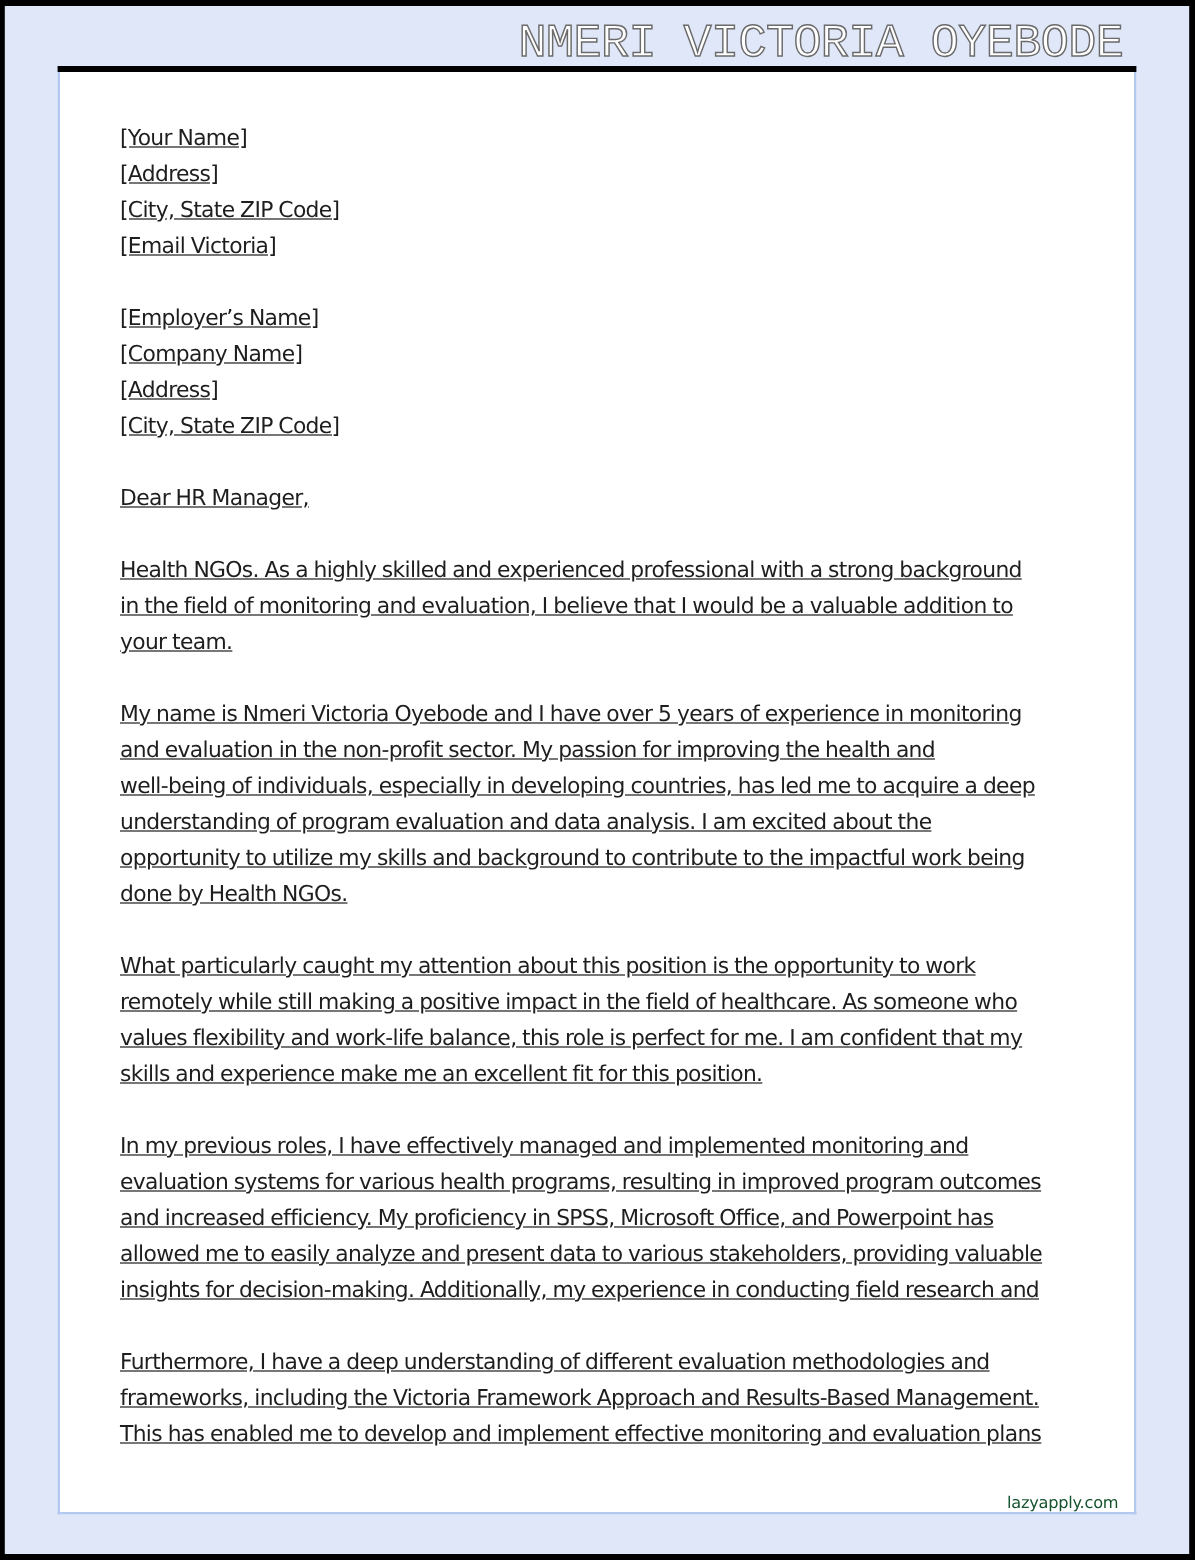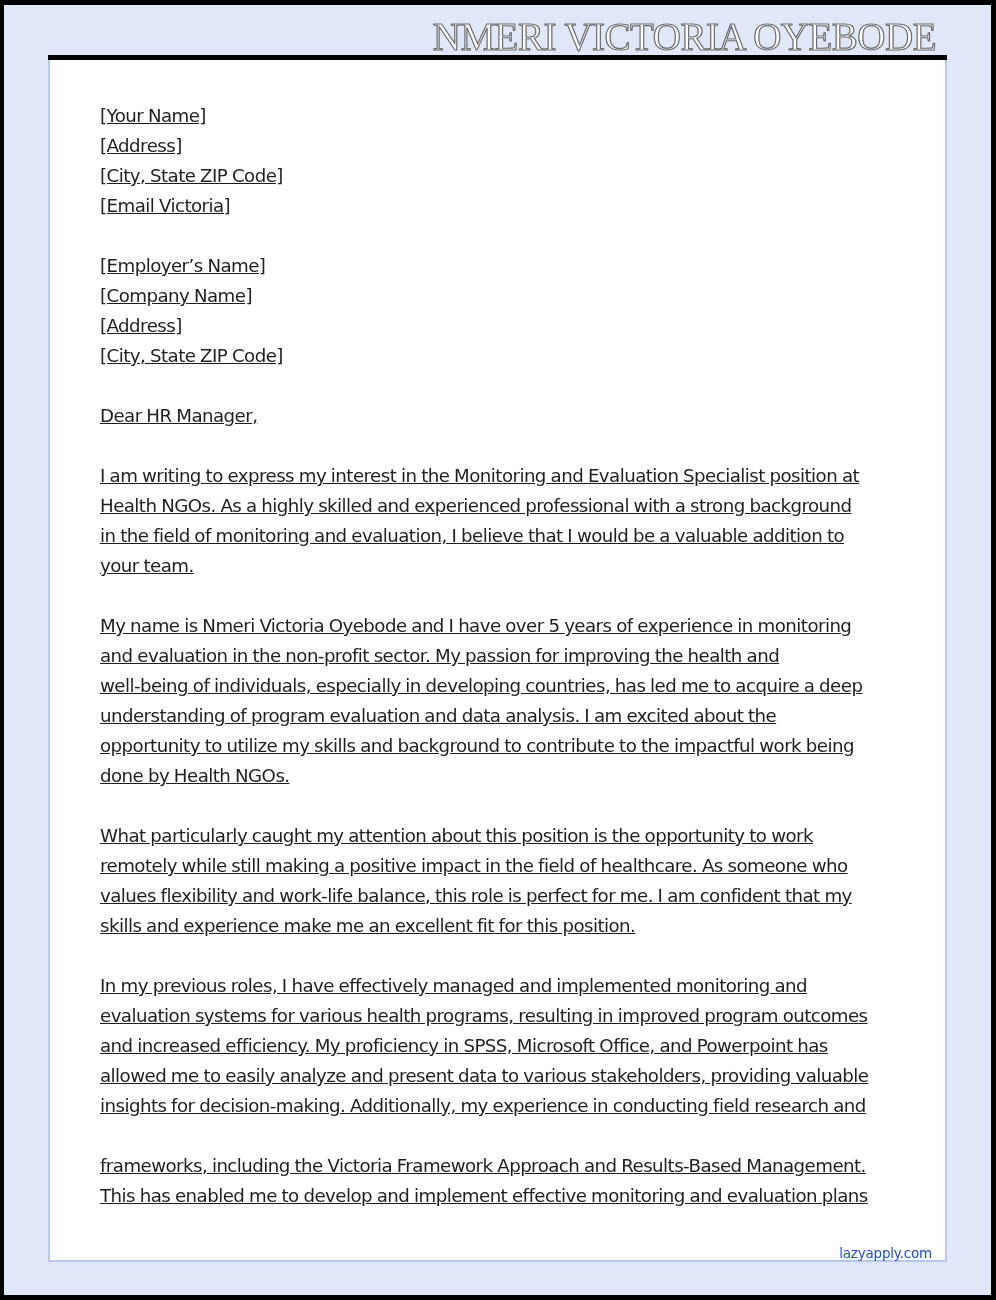--- a/index.html
+++ b/index.html
@@ -24,21 +24,21 @@
     overflow: hidden;
   }
   .name-header {
     position: absolute;
     right: 55px;
     top: 8px;
     font-size: 39px;
     letter-spacing: -0.5px;
     color: #ffffff;
     -webkit-text-stroke: 1.2px #6b6b6b;
-    font-family: Liberation Serif, serif;
+    font-family: Liberation Mono, monospace;
     line-height: 48px;
     white-space: nowrap;
   }
   .header-rule {
     position: absolute;
     left: 44px;
     top: 50px;
     width: 899px;
     height: 5px;
     background: #000000;
@@ -75,21 +75,21 @@
     text-decoration: underline;
   }
   .para {
     margin: 0 0 30px 0;
   }
   .watermark {
     position: absolute;
     right: 59px;
     top: 1240px;
     font-size: 13.5px;
-    color: #1d4ed8;
+    color: #14532d;
     font-family: "DejaVu Sans", sans-serif;
     letter-spacing: -0.2px;
     z-index: 5;
   }
 </style>
 </head>
 <body>
 
 <div class="canvas">
   <div class="name-header">NMERI VICTORIA OYEBODE</div>
@@ -110,21 +110,20 @@
       <span class="block-line">[Company Name]</span>
       <span class="block-line">[Address]</span>
       <span class="block-line">[City, State ZIP Code]</span>
     </div>
 
     <div class="block">
       <span class="block-line">Dear HR Manager,</span>
     </div>
 
     <div class="para">
-      <span class="block-line">I am writing to express my interest in the Monitoring and Evaluation Specialist position at</span>
       <span class="block-line">Health NGOs. As a highly skilled and experienced professional with a strong background</span>
       <span class="block-line">in the field of monitoring and evaluation, I believe that I would be a valuable addition to</span>
       <span class="block-line">your team.</span>
     </div>
 
     <div class="para">
       <span class="block-line">My name is Nmeri Victoria Oyebode and I have over 5 years of experience in monitoring</span>
       <span class="block-line">and evaluation in the non-profit sector. My passion for improving the health and</span>
       <span class="block-line">well-being of individuals, especially in developing countries, has led me to acquire a deep</span>
       <span class="block-line">understanding of program evaluation and data analysis. I am excited about the</span>
@@ -141,19 +140,20 @@
 
     <div class="para">
       <span class="block-line">In my previous roles, I have effectively managed and implemented monitoring and</span>
       <span class="block-line">evaluation systems for various health programs, resulting in improved program outcomes</span>
       <span class="block-line">and increased efficiency. My proficiency in SPSS, Microsoft Office, and Powerpoint has</span>
       <span class="block-line">allowed me to easily analyze and present data to various stakeholders, providing valuable</span>
       <span class="block-line">insights for decision-making. Additionally, my experience in conducting field research and</span>
     </div>
 
     <div class="para">
+      <span class="block-line">Furthermore, I have a deep understanding of different evaluation methodologies and</span>
       <span class="block-line">frameworks, including the Victoria Framework Approach and Results-Based Management.</span>
       <span class="block-line">This has enabled me to develop and implement effective monitoring and evaluation plans</span>
     </div>
   </div>
 
   <div class="watermark">lazyapply.com</div>
 </div>
 
 </body></html>

